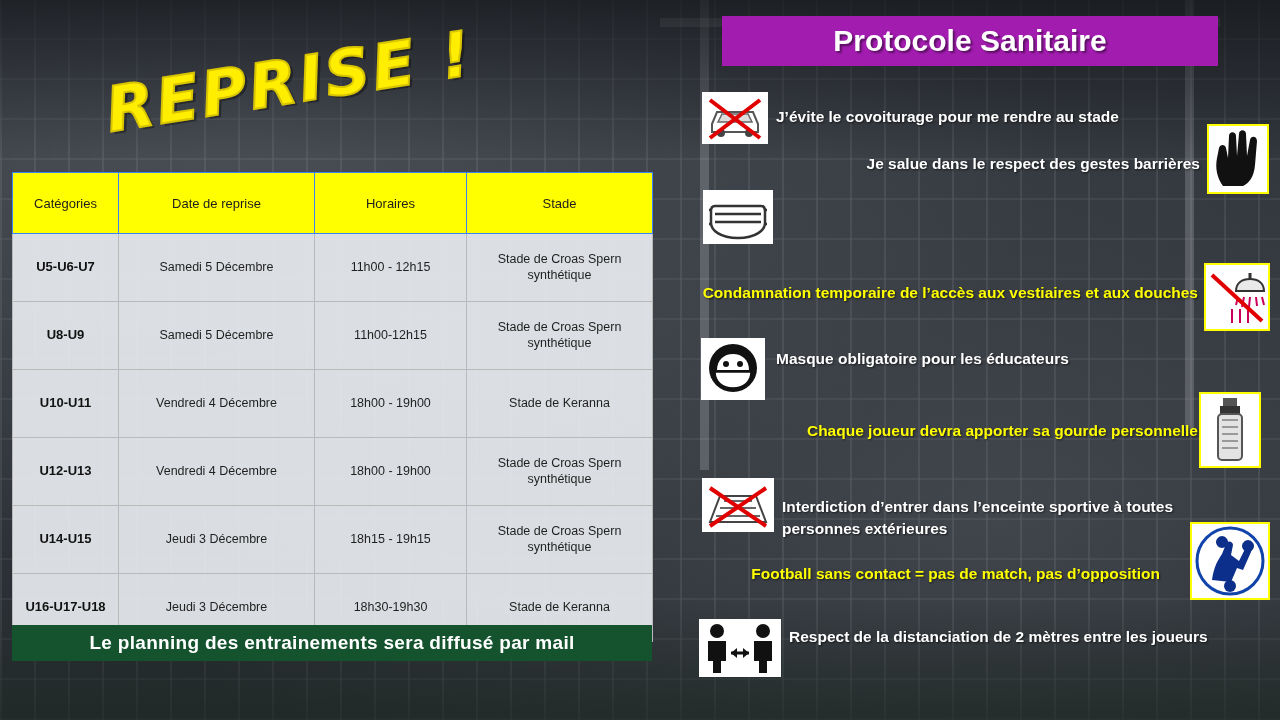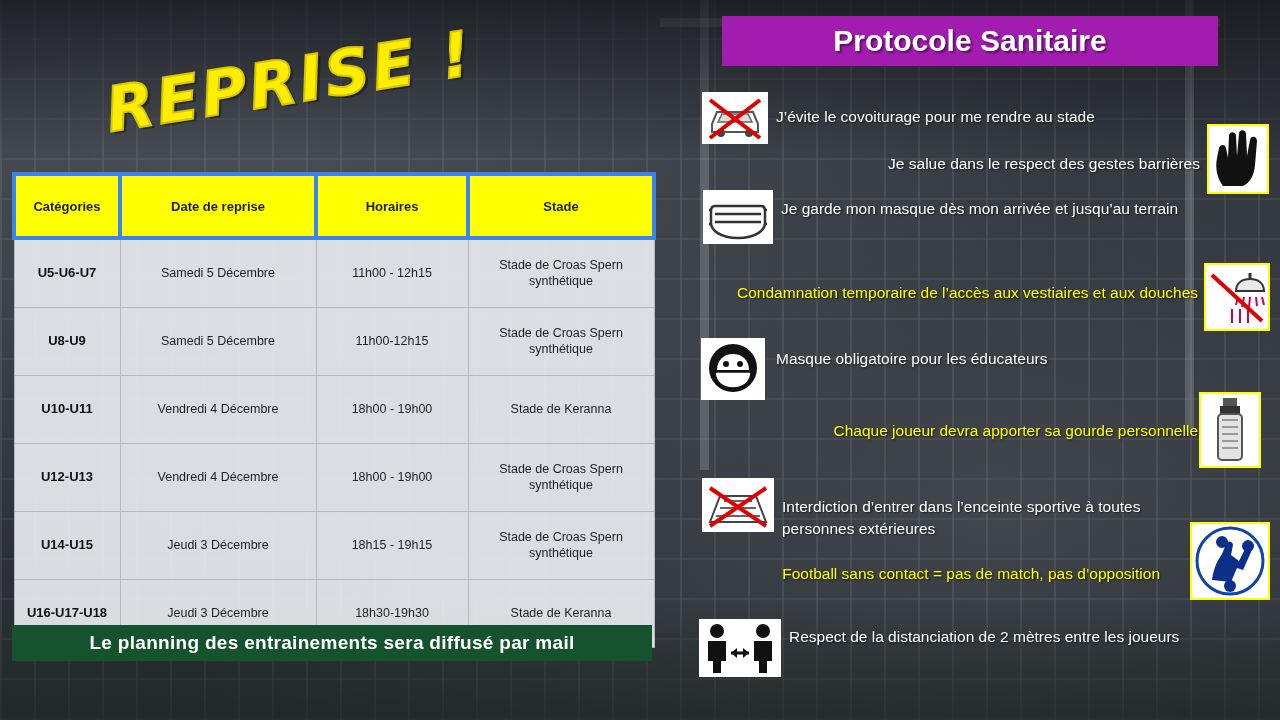--- a/index.html
+++ b/index.html
@@ -90,23 +90,23 @@
   }
   table.planning {
     border-collapse: collapse;
     width: 640px;
     table-layout: fixed;
   }
   table.planning th {
     background: #ffff00;
     color: #1d1d1d;
     font-size: 13px;
-    font-weight: bold;
+    font-weight: normal;
     height: 56px;
-    border: 4px solid #3b82f6;
+    border: 1px solid #3b82f6;
     padding: 2px 6px;
   }
   table.planning td {
     background: rgba(232,235,240,0.92);
     color: #1f1f1f;
     font-size: 12.5px;
     text-align: center;
     height: 61px;
     border: 1px solid #b9b9b9;
     padding: 3px 6px;
@@ -152,21 +152,21 @@
     display: flex;
     align-items: center;
     justify-content: center;
     text-shadow: 2px 2px 2px rgba(0,0,0,0.45);
   }
 
   .rule {
     position: absolute;
     color: #ffff00;
     font-size: 15.5px;
-    font-weight: normal;
+    font-weight: bold;
     line-height: 1.45;
     text-shadow: 1px 1px 2px rgba(0,0,0,0.6);
   }
   .rule.white { color: #ffffff; }
   .rule.right { text-align: right; }
 
   .ibox {
     position: absolute;
     background: #ffffff;
     border: 2px solid #ffff00;
@@ -272,21 +272,20 @@
   </div>
   <div class="rule white right" style="left:760px; top:153px; width:440px;">Je salue dans le respect des gestes barrières</div>
 
   <div class="ibox plain" style="left:703px; top:190px; width:70px; height:54px;">
     <svg width="66" height="50" viewBox="0 0 66 50">
       <path d="M4 18 h6 M4 32 h6 M56 18 h6 M56 32 h6" stroke="#333" stroke-width="2.5" fill="none"></path>
       <path d="M10 14 h46 c3 0 4 2 4 5 v12 c0 7 -9 15 -27 15 c-18 0 -27 -8 -27 -15 v-12 c0 -3 1 -5 4 -5 z" fill="#ffffff" stroke="#333" stroke-width="2.5"></path>
       <path d="M10 22 h46 M10 30 h46" stroke="#333" stroke-width="2.5"></path>
     </svg>
   </div>
-  <div class="rule white" style="left:781px; top:198px; width:424px;">Je garde mon masque dès mon arrivée et jusqu’au terrain</div>
 
   <div class="ibox" style="left:1204px; top:263px; width:66px; height:68px;">
     <svg width="62" height="64" viewBox="0 0 62 64">
       <path d="M44 8 v18" stroke="#333" stroke-width="3" fill="none"></path>
       <path d="M30 26 c0 -8 6 -12 14 -12 c8 0 14 4 14 12 z" fill="#e9e9e9" stroke="#333" stroke-width="2"></path>
       <path d="M32 32 l-2 8 M38 32 l-2 10 M44 32 l-1 10 M50 32 l1 9 M56 32 l2 8" stroke="#c9005b" stroke-width="2"></path>
       <path d="M26 44 v14 M34 44 v14 M42 44 v14" stroke="#c9005b" stroke-width="2"></path>
       <line x1="6" y1="10" x2="56" y2="56" stroke="#e00000" stroke-width="4"></line>
     </svg>
   </div>

